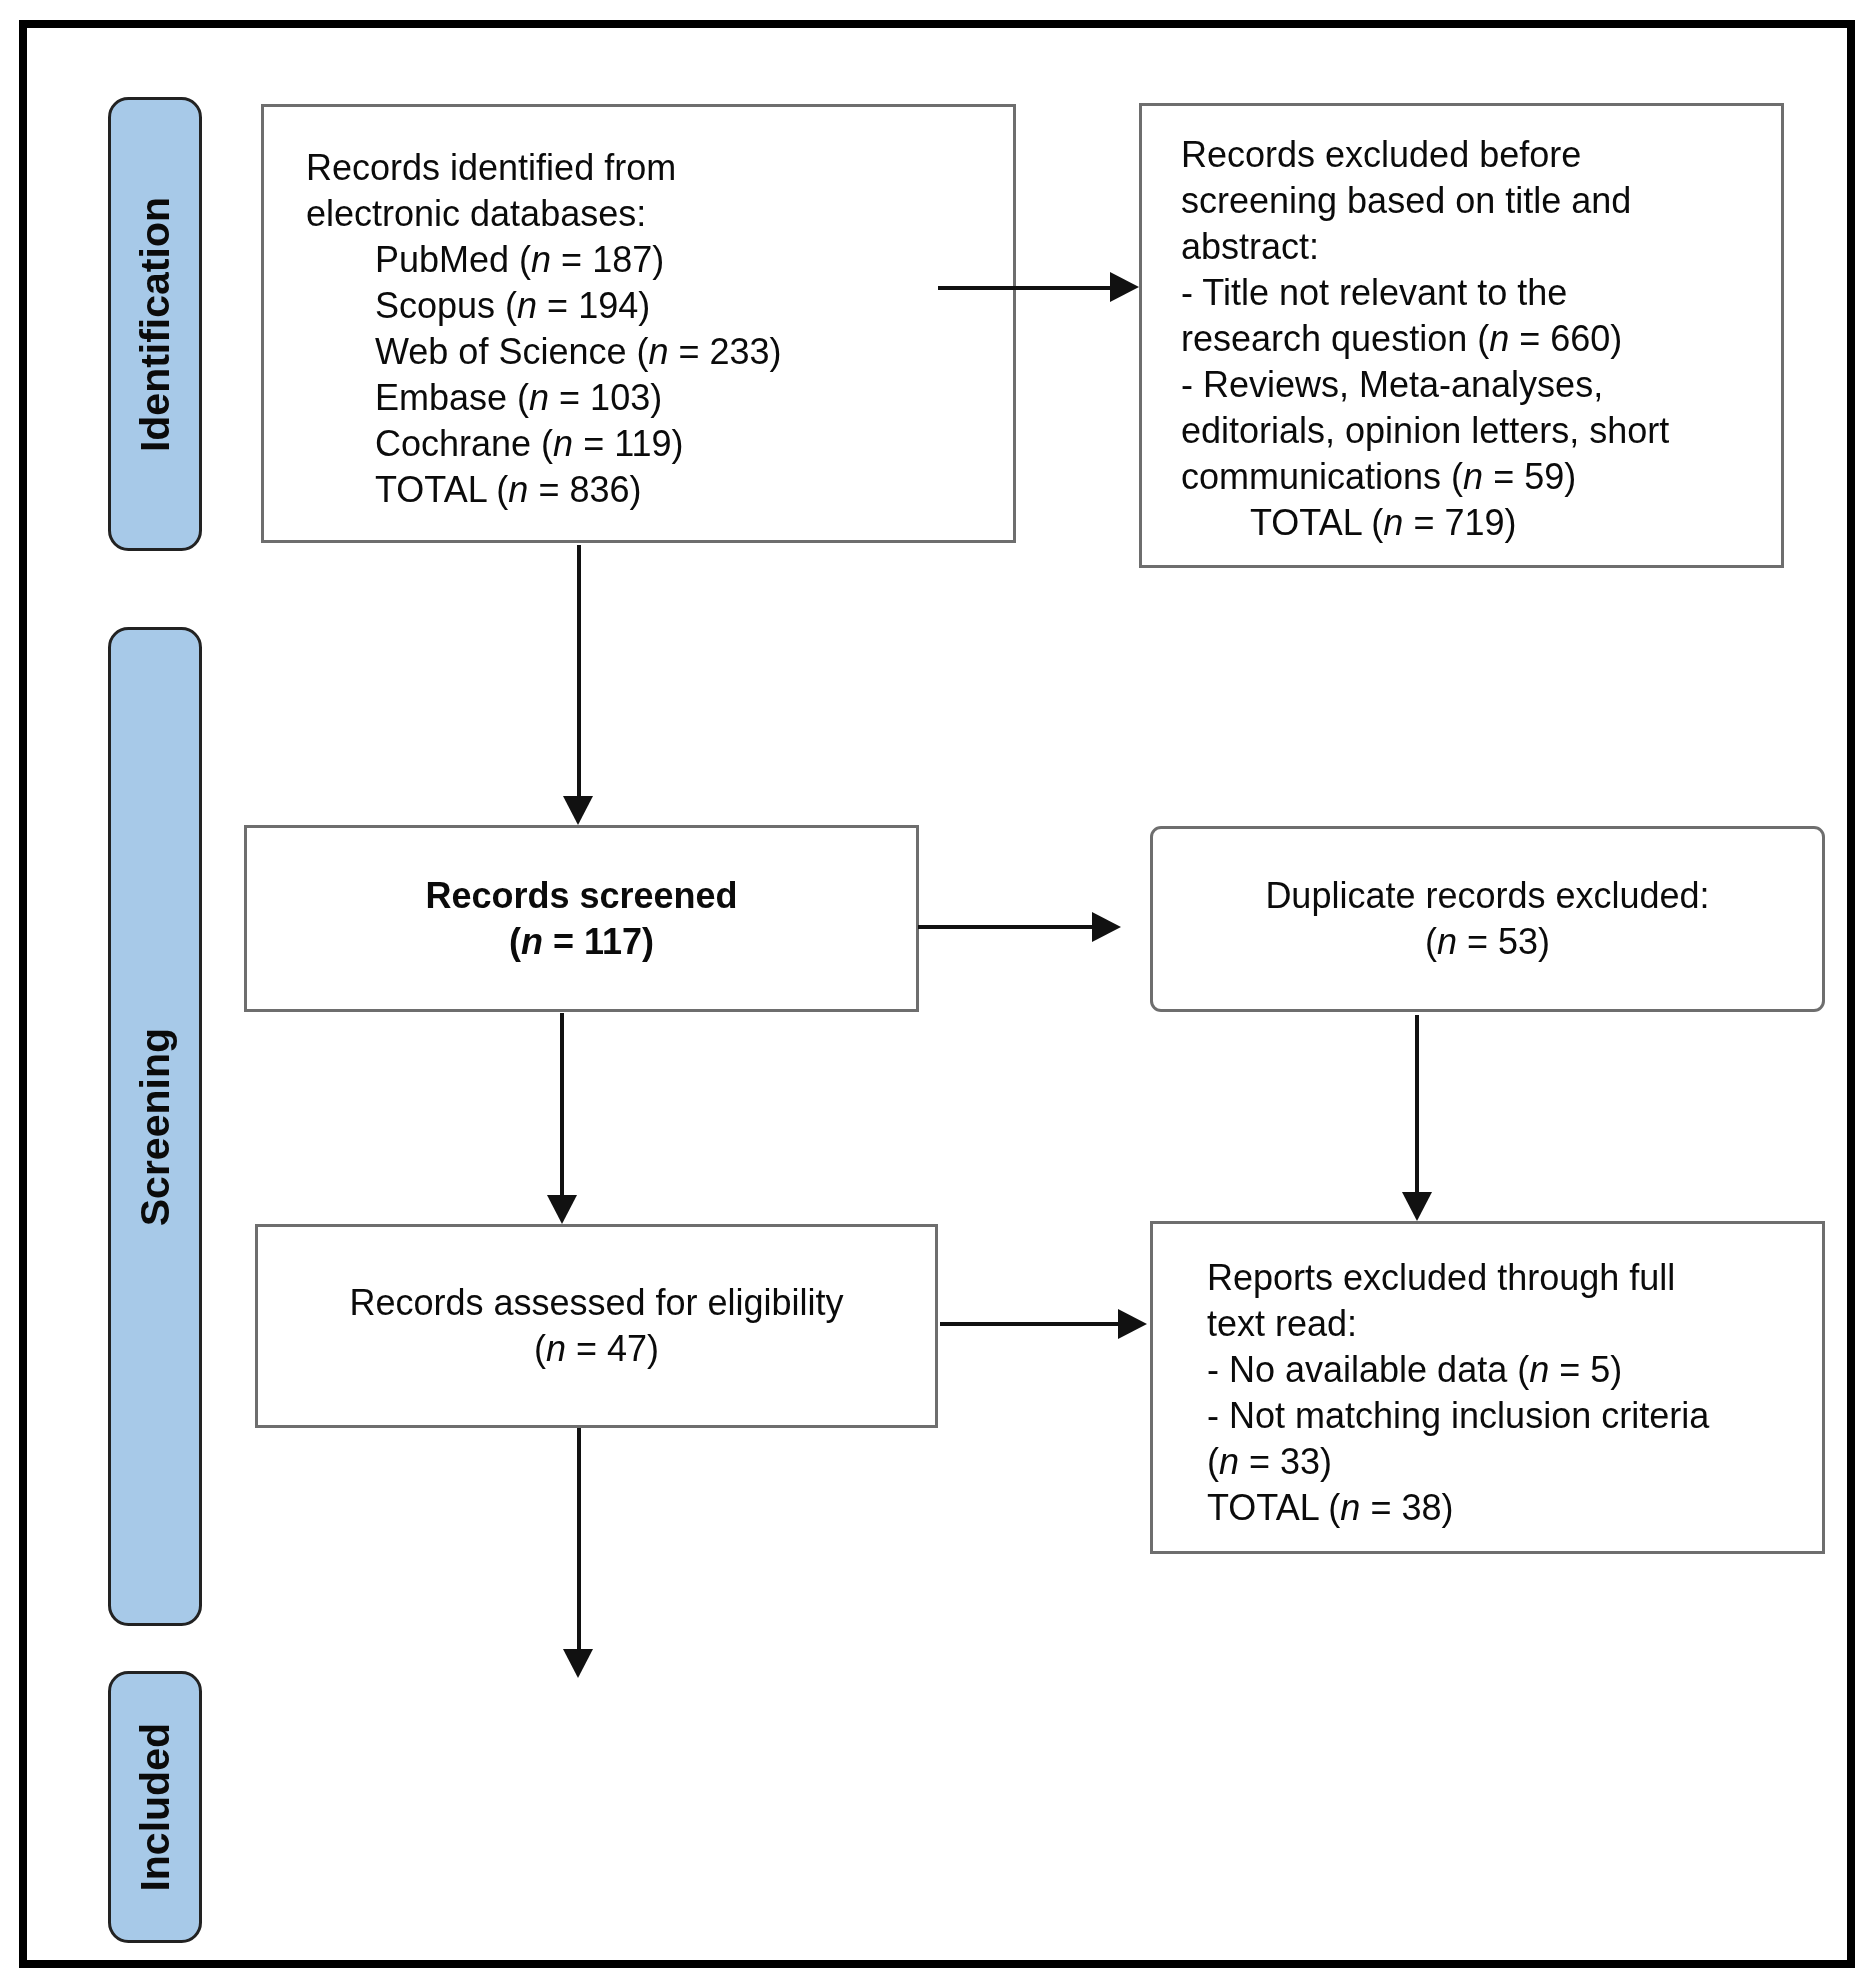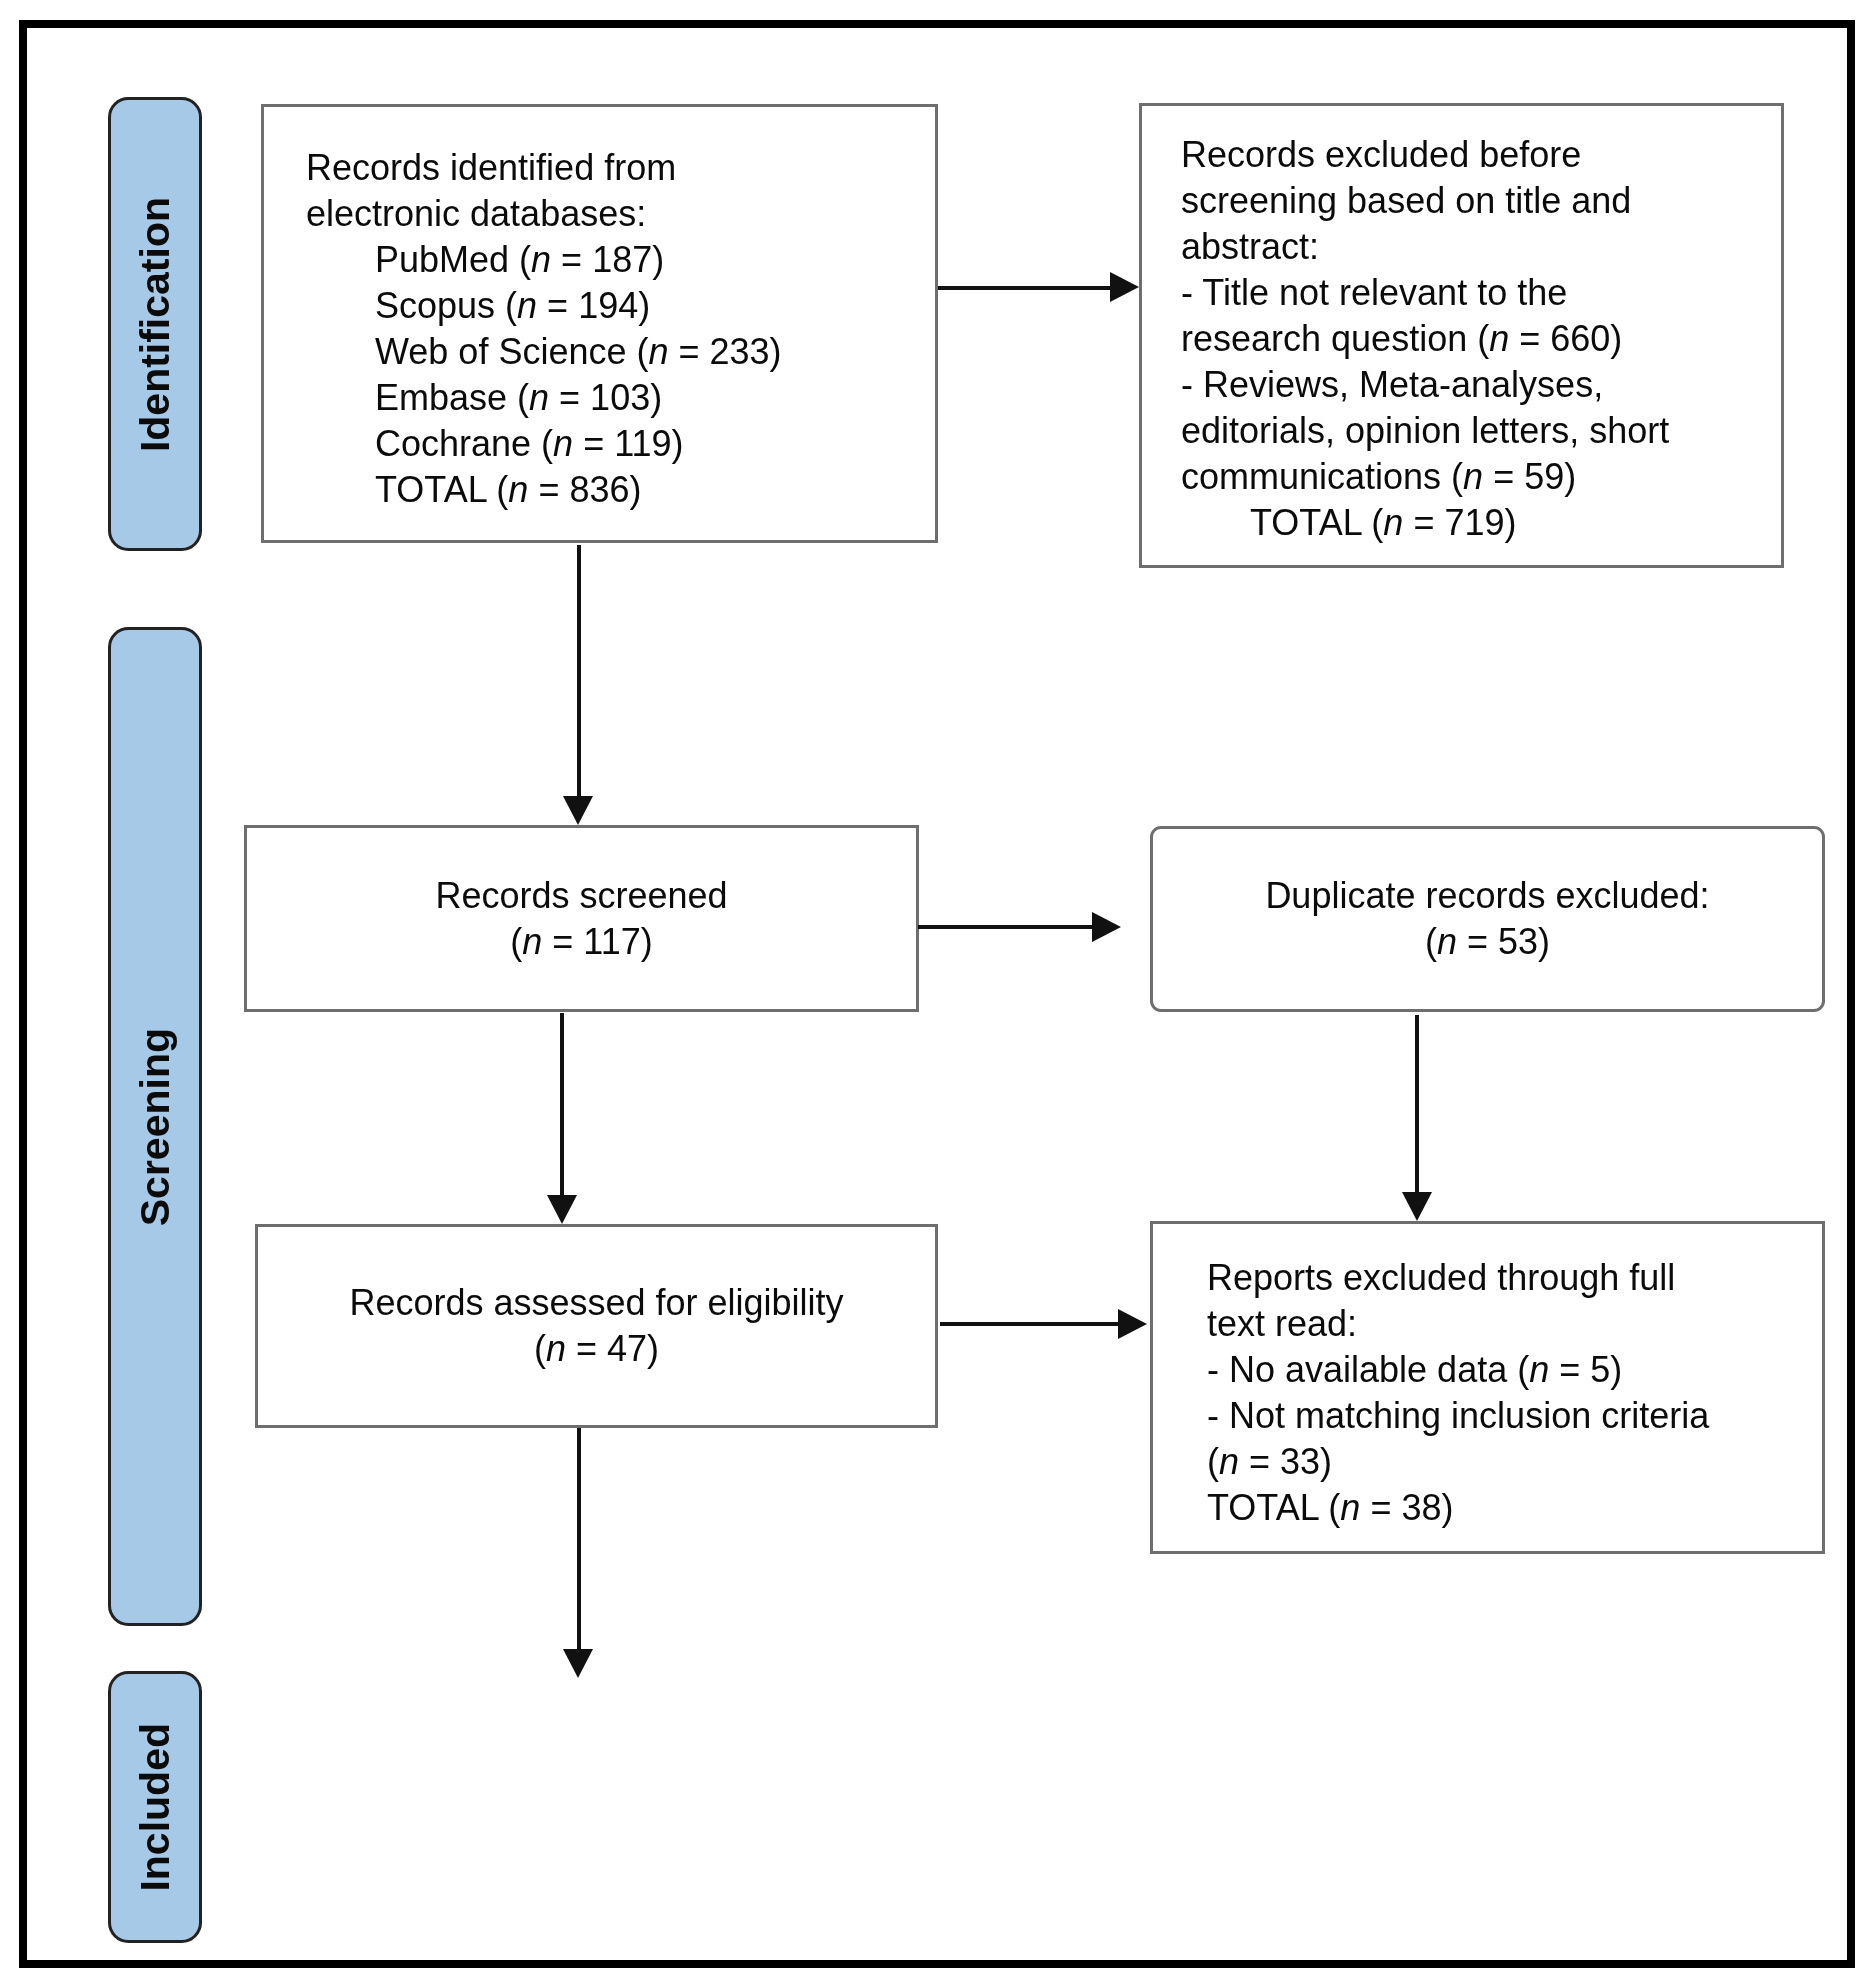--- a/index.html
+++ b/index.html
@@ -92,29 +92,29 @@
     <div class="stage" style="top:69px;height:454px;">
       <span class="vtext">Identification</span>
     </div>
     <div class="stage" style="top:599px;height:999px;">
       <span class="vtext">Screening</span>
     </div>
     <div class="stage" style="top:1643px;height:272px;">
       <span class="vtext">Included</span>
     </div>
 
-    <div class="fbox" style="left:234px;top:76px;width:677px;height:439px;padding:38px 19px 0 42px;">
+    <div class="fbox" style="left:234px;top:76px;width:755px;height:439px;padding:38px 19px 0 42px;">
       <div>Records identified from<br>electronic databases:<br><span class="ind"></span>PubMed (<i>n</i> = 187)<br><span class="ind"></span>Scopus (<i>n</i> = 194)<br><span class="ind"></span>Web of Science (<i>n</i> = 233)<br><span class="ind"></span>Embase (<i>n</i> = 103)<br><span class="ind"></span>Cochrane (<i>n</i> = 119)<br><span class="ind"></span>TOTAL (<i>n</i> = 836)</div>
     </div>
 
     <div class="fbox" style="left:1112px;top:75px;width:645px;height:465px;padding:26px 14px 0 39px;">
       <div>Records excluded before<br>screening based on title and<br>abstract:<br>- Title not relevant to the<br>research question (<i>n</i> = 660)<br>- Reviews, Meta-analyses,<br>editorials, opinion letters, short<br>communications (<i>n</i> = 59)<br><span class="ind"></span>TOTAL (<i>n</i> = 719)</div>
     </div>
 
-    <div class="fbox centered" style="left:217px;top:797px;width:675px;height:187px;">
+    <div class="fbox centered" style="left:217px;top:797px;width:675px;height:187px;font-weight:bold;">
       <div>Records screened<br>(<i>n</i> = 117)</div>
     </div>
 
     <div class="fbox centered" style="left:1123px;top:798px;width:675px;height:186px;border-radius:11px;">
       <div>Duplicate records excluded:<br>(<i>n</i> = 53)</div>
     </div>
 
     <div class="fbox centered" style="left:228px;top:1196px;width:683px;height:204px;">
       <div>Records assessed for eligibility<br>(<i>n</i> = 47)</div>
     </div>

